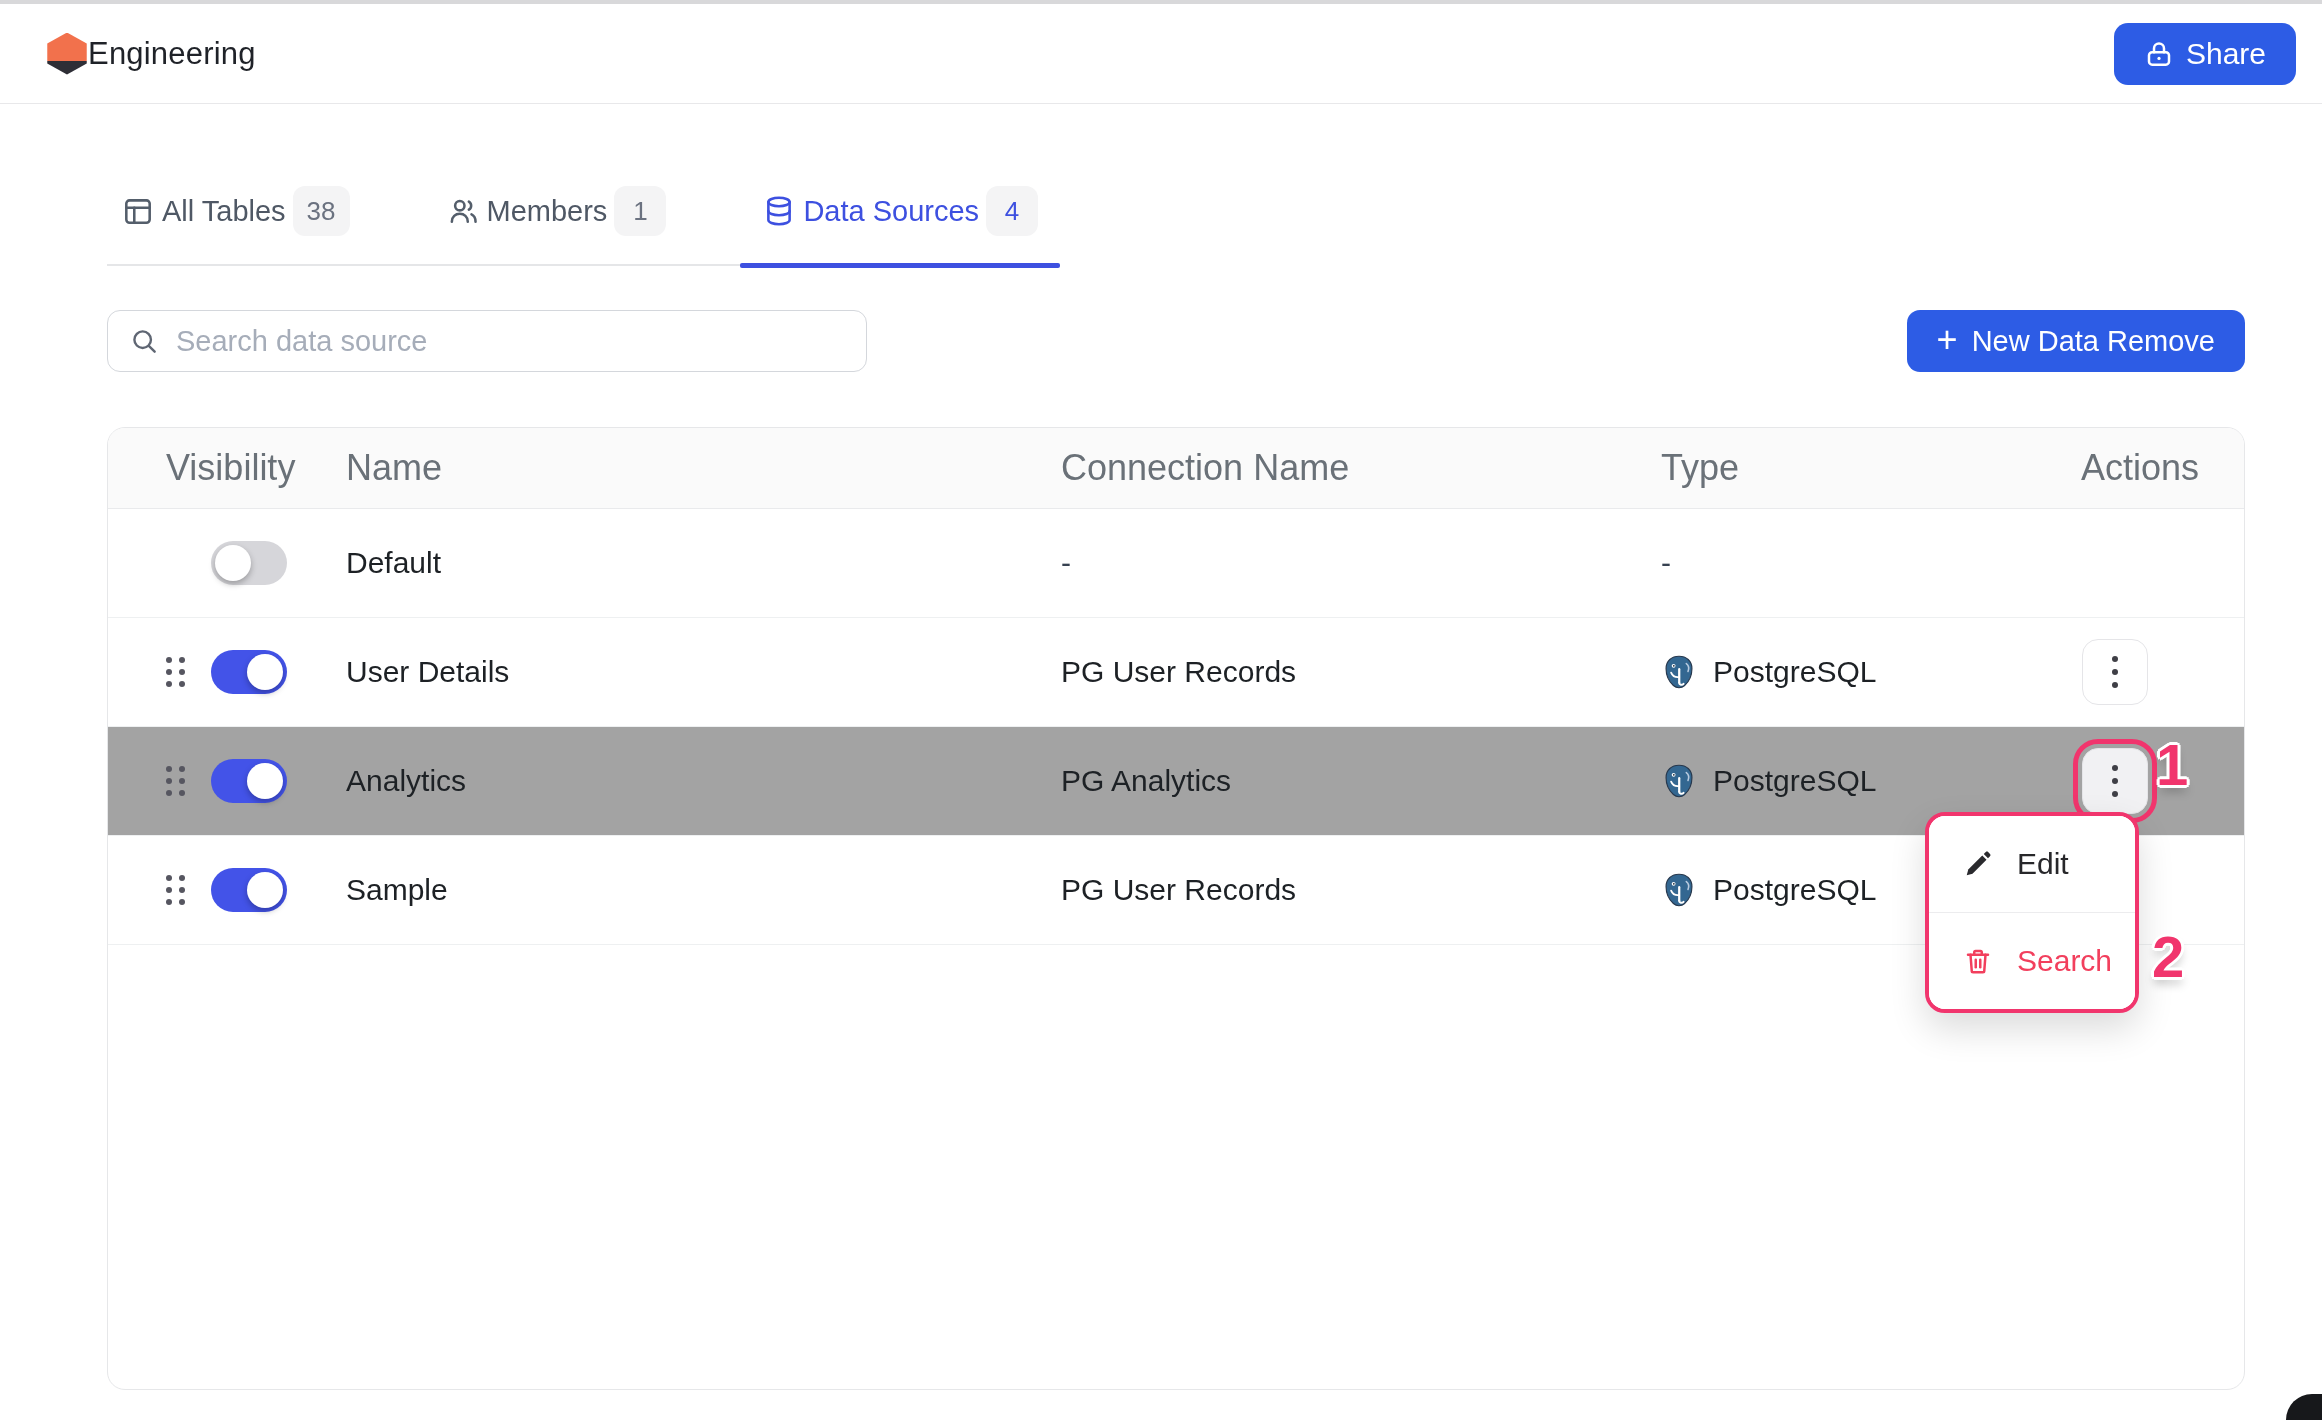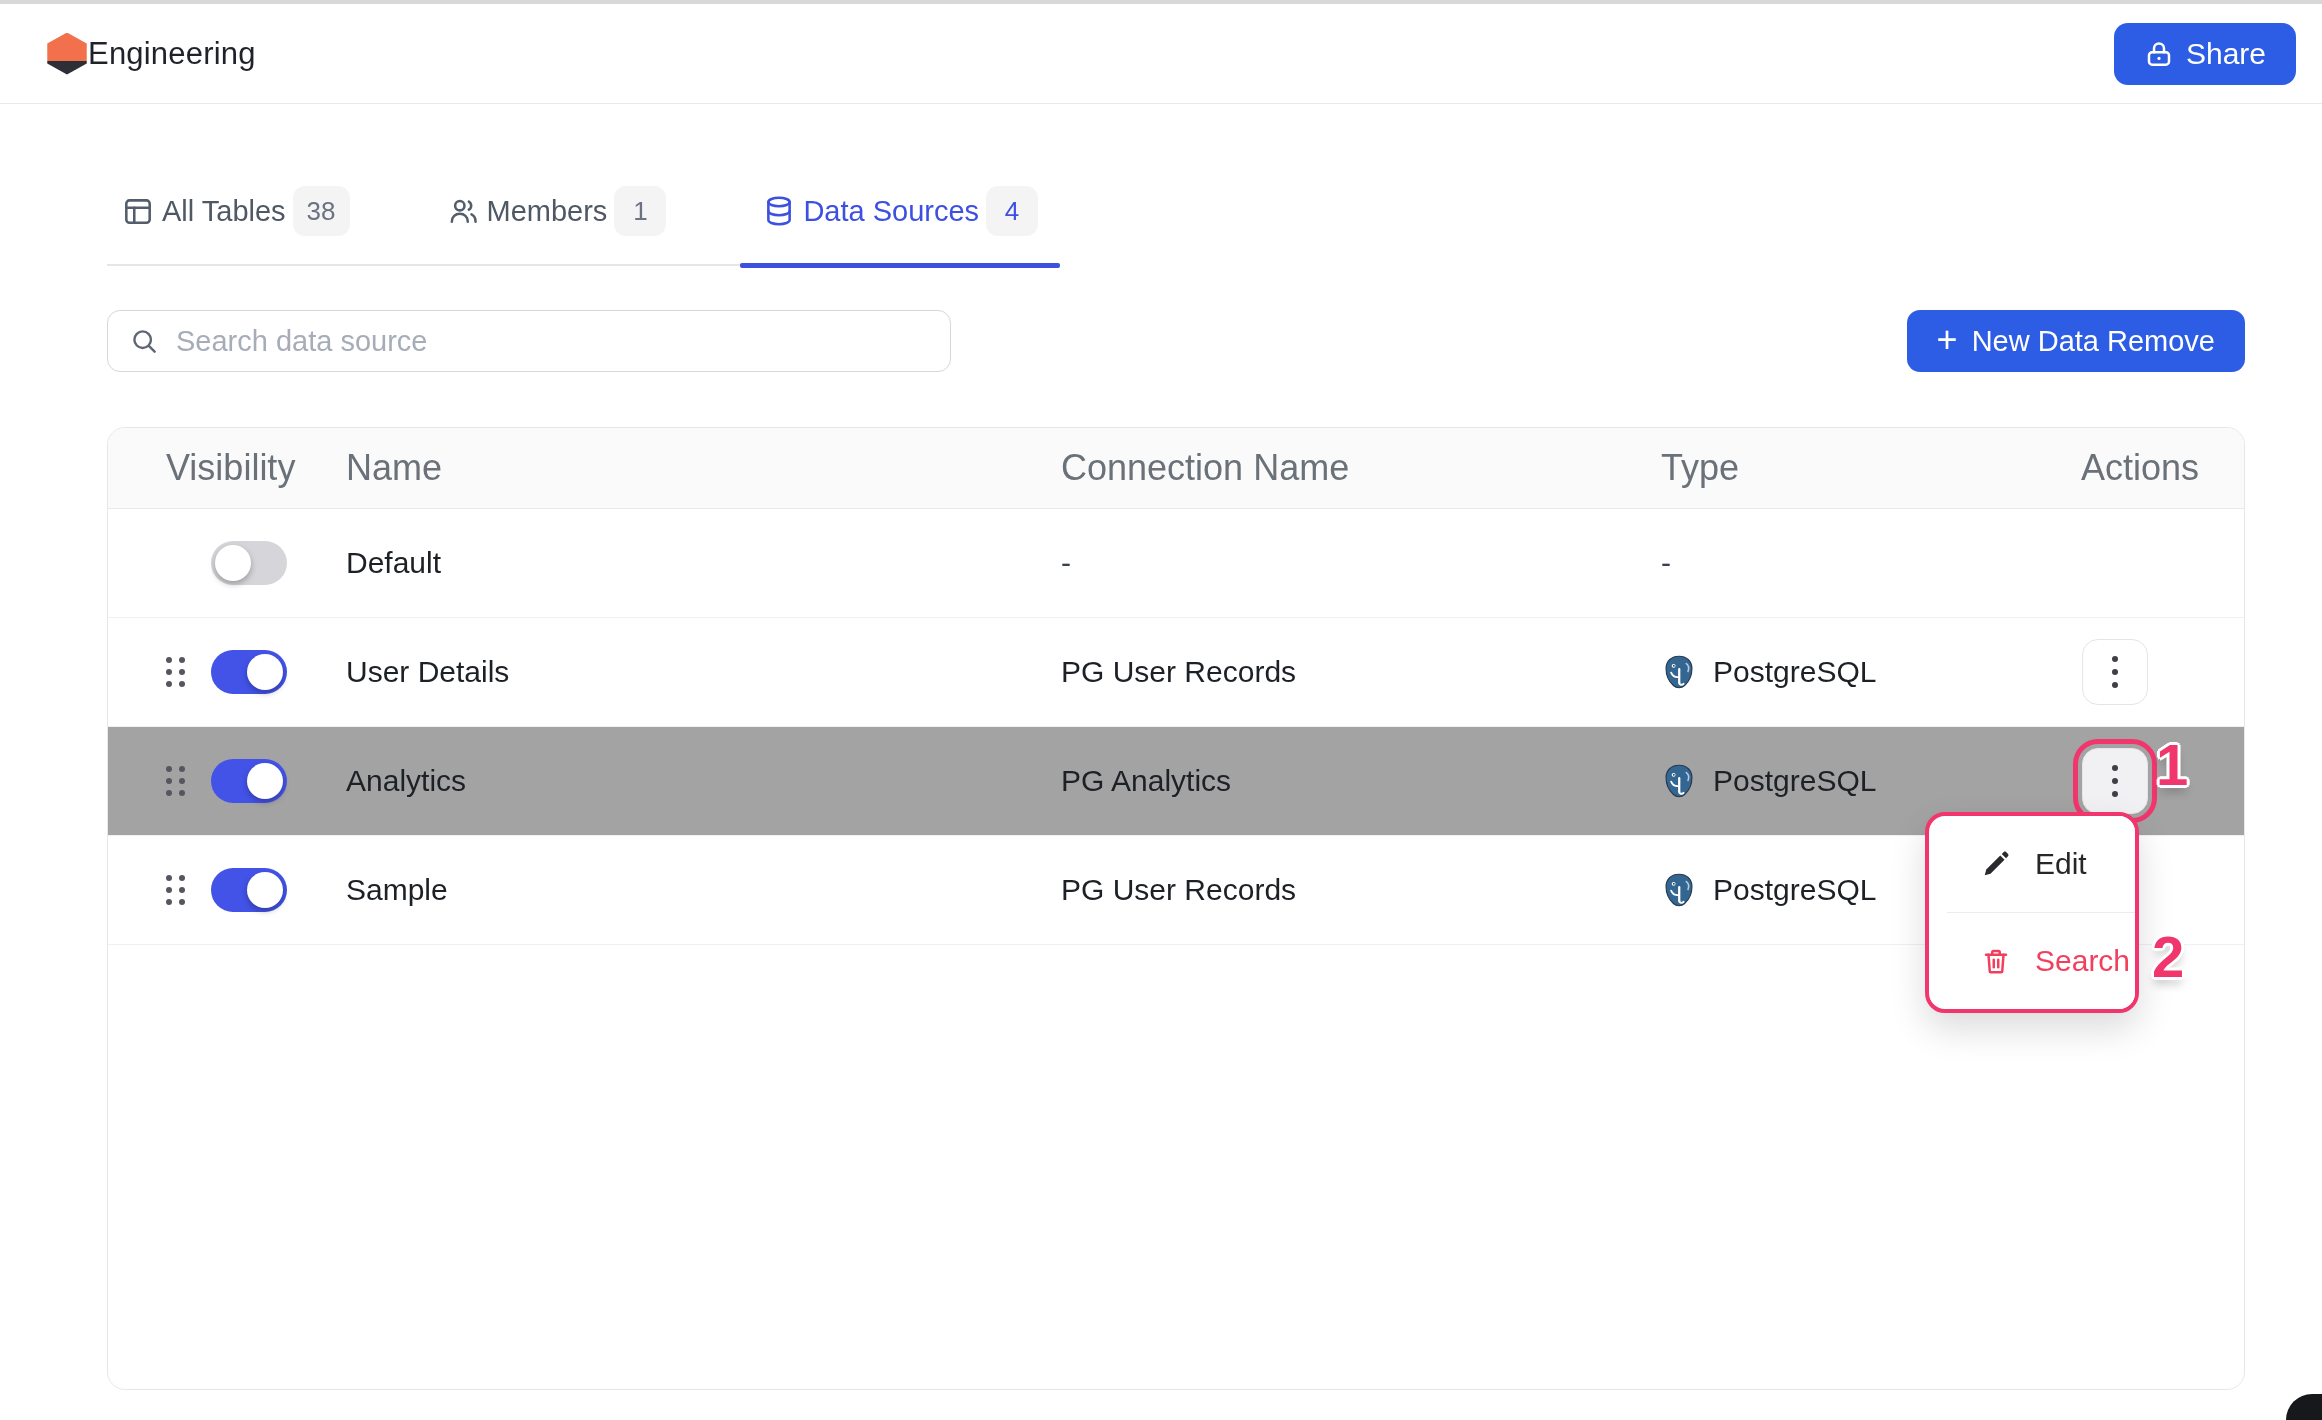--- a/index.html
+++ b/index.html
@@ -26,21 +26,21 @@
   .tab { position:relative; display:inline-flex; align-items:center; gap:7px; padding:0 14px;
          font-size:29px; color:#4f5865; cursor:pointer; }
   .tab .count-badge { min-width:52px; height:50px; padding:0 14px; background:#f4f4f5; border-radius:12px;
          display:inline-flex; align-items:center; justify-content:center; font-size:26px; color:#6b7280; }
   .tab.active { color:#3D50E0; }
   .tab.active .count-badge { color:#3D50E0; }
   .tab.active::after { content:""; position:absolute; left:-8px; right:-8px; bottom:-32px; height:5px;
          background:#3D50E0; border-radius:2px; }
 
   
-  .search-box { position:absolute; top:310px; left:107px; width:844px; height:62px;
+  .search-box { position:absolute; top:310px; left:107px; width:760px; height:62px;
                 border:1px solid #d4d7dc; border-radius:13px; background:#fff;
                 display:flex; align-items:center; padding:0 20px; gap:16px; }
   .search-box input { border:none; outline:none; flex:1; font-size:29px; font-family:inherit; color:#333;
                 background:transparent; }
   .search-box input::placeholder { color:#a6adb9; }
   .new-ds-btn { position:absolute; top:310px; right:77px; height:62px; display:inline-flex;
                 align-items:center; gap:14px; padding:0 30px; background:#2D5CE5; color:#fff;
                 border:none; border-radius:13px; font-size:29px; font-family:inherit; cursor:pointer; }
   .new-ds-btn .plus { font-size:36px; font-weight:400; line-height:1; margin-top:-3px; }
 
@@ -76,21 +76,21 @@
   .kebab-btn { width:66px; height:66px; border:1px solid #e5e5e8; border-radius:16px; background:#fff;
                display:inline-flex; flex-direction:column; align-items:center; justify-content:center;
                gap:7px; cursor:pointer; }
   .kebab-btn i { width:6px; height:6px; border-radius:50%; background:#3f3f46; }
   .trow.hovered .kebab-btn { background:#f1f1f3; }
   .kebab-btn.ringed { outline:5px solid #F1356D; outline-offset:4px; }
 
   
   .ctx-menu { position:absolute; left:1925px; top:812px; width:214px; background:#fff;
               border:4px solid #F1356D; border-radius:20px;
-              box-shadow:0 16px 36px rgba(0,0,0,.14); overflow:hidden; z-index:5;padding-left:18px; }
+              box-shadow:0 16px 36px rgba(0,0,0,.14); overflow:hidden; z-index:5; }
   .ctx-item { height:96px; display:flex; align-items:center; gap:24px; padding-left:34px;
               font-size:30px; color:#27272a; cursor:pointer; background:#fff; }
   .ctx-sep { height:1px; background:#ececee; }
   .ctx-item.danger { color:#F23F5D; }
 
   
   .anno { position:absolute; font-size:58px; font-weight:bold; color:#F1356D; z-index:6; line-height:1;
           text-shadow:-3px 0 #fff, 3px 0 #fff, 0 -3px #fff, 0 3px #fff,
                       -2px -2px #fff, 2px 2px #fff, -2px 2px #fff, 2px -2px #fff,
                       0 7px 10px rgba(0,0,0,.22); }

